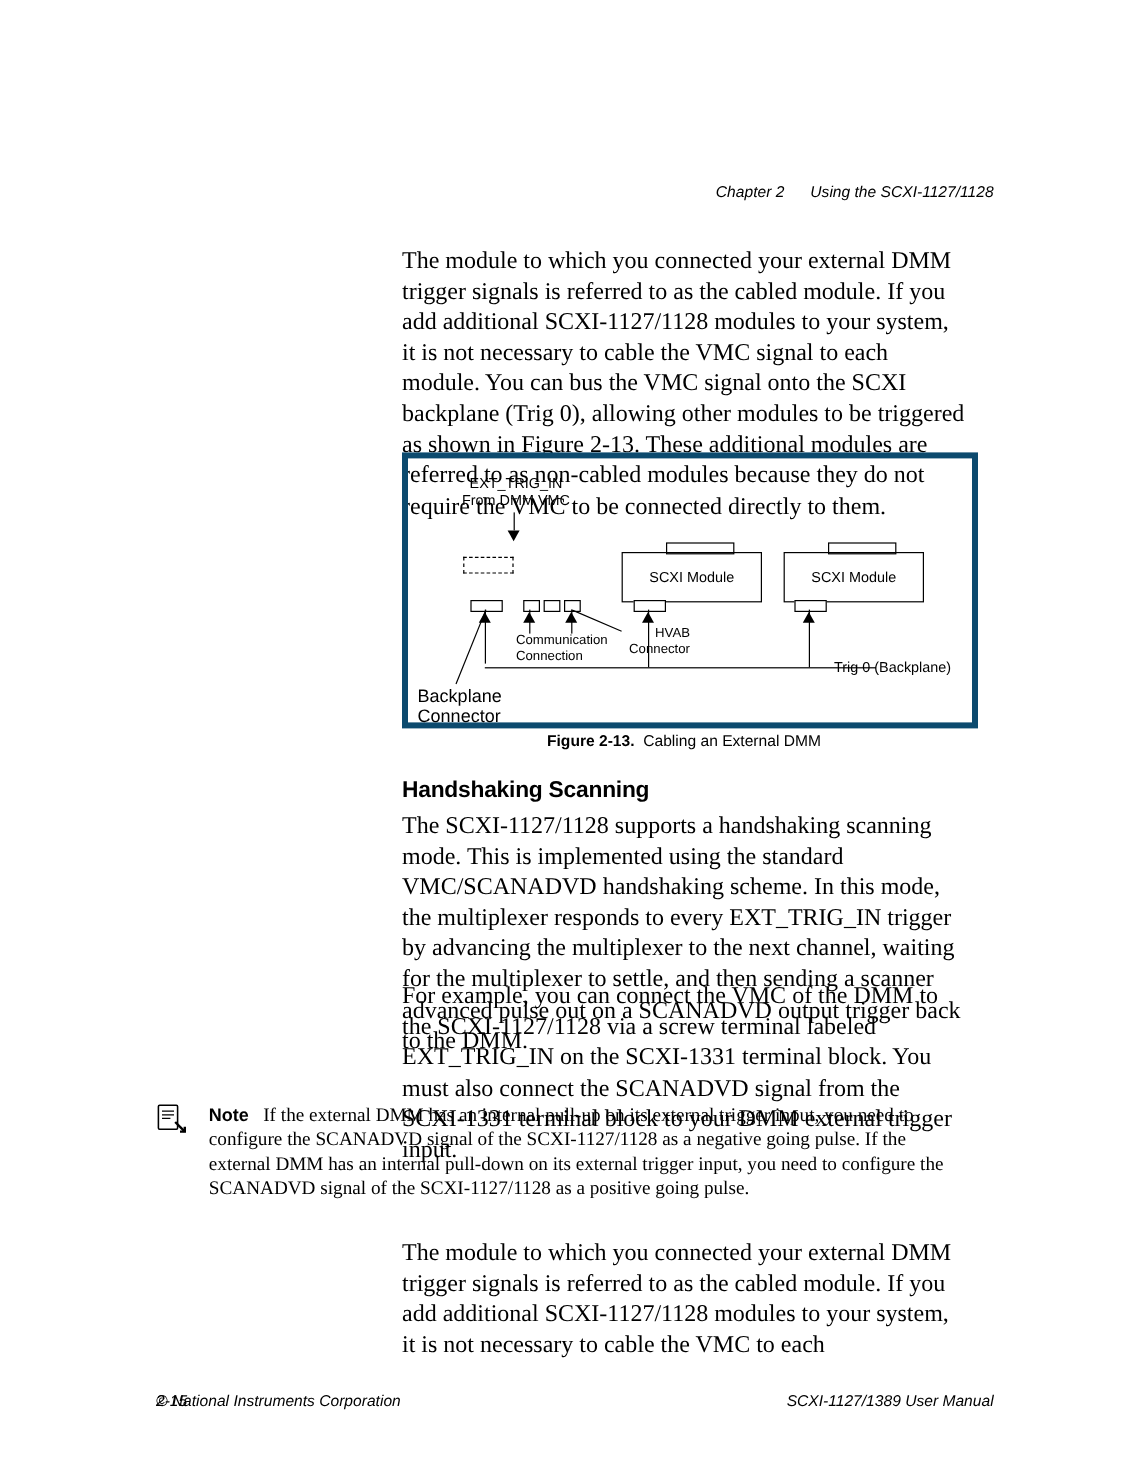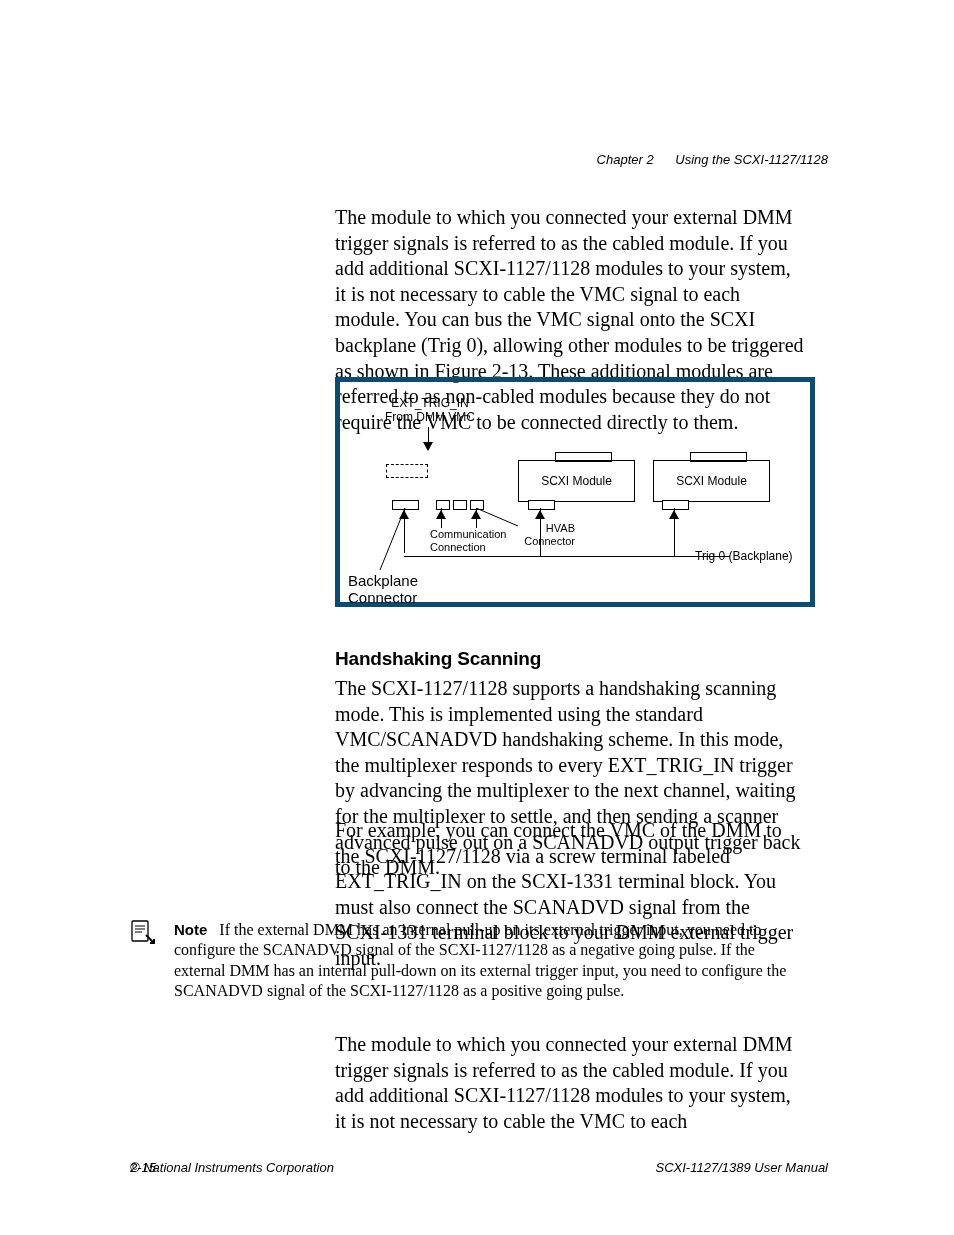--- a/index.html
+++ b/index.html
@@ -218,20 +218,24 @@
       <span>Connector</span>
     </div>
 
     <svg style="position:absolute; left:35px; top:126px; width:35px; height:65px;">
       <line x1="30" y1="0" x2="5" y2="62" stroke="#000" stroke-width="1"></line>
     </svg>
 
     <div class="fig-label" style="left:355px; top:168px; width:110px; text-align:left;">Trig 0 (Backplane)</div>
   </div>
 
+  <div class="fig-caption">
+    <span class="bold">Figure 2-13.</span>
+    &nbsp;<span>Cabling an External DMM</span>
+  </div>
 
   <div class="h2">Handshaking Scanning</div>
 
   <div class="body-col para2">The SCXI-1127/1128 supports a handshaking scanning mode. This is implemented using the standard VMC/SCANADVD handshaking scheme. In this mode, the multiplexer responds to every EXT_TRIG_IN trigger by advancing the multiplexer to the next channel, waiting for the multiplexer to settle, and then sending a scanner advanced pulse out on a SCANADVD output trigger back to the DMM.</div>
   <div class="body-col para3">For example, you can connect the VMC of the DMM to the SCXI-1127/1128 via a screw terminal labeled EXT_TRIG_IN on the SCXI-1331 terminal block. You must also connect the SCANADVD signal from the SCXI-1331 terminal block to your DMM external trigger input.</div>
 
   <div class="note-icon">
     <svg viewBox="0 0 28 28" width="28" height="28">
       <rect x="4" y="3" width="16" height="20" rx="1" fill="none" stroke="#000" stroke-width="1.3"></rect>
       <line x1="7" y1="8" x2="17" y2="8" stroke="#000" stroke-width="1"></line>

